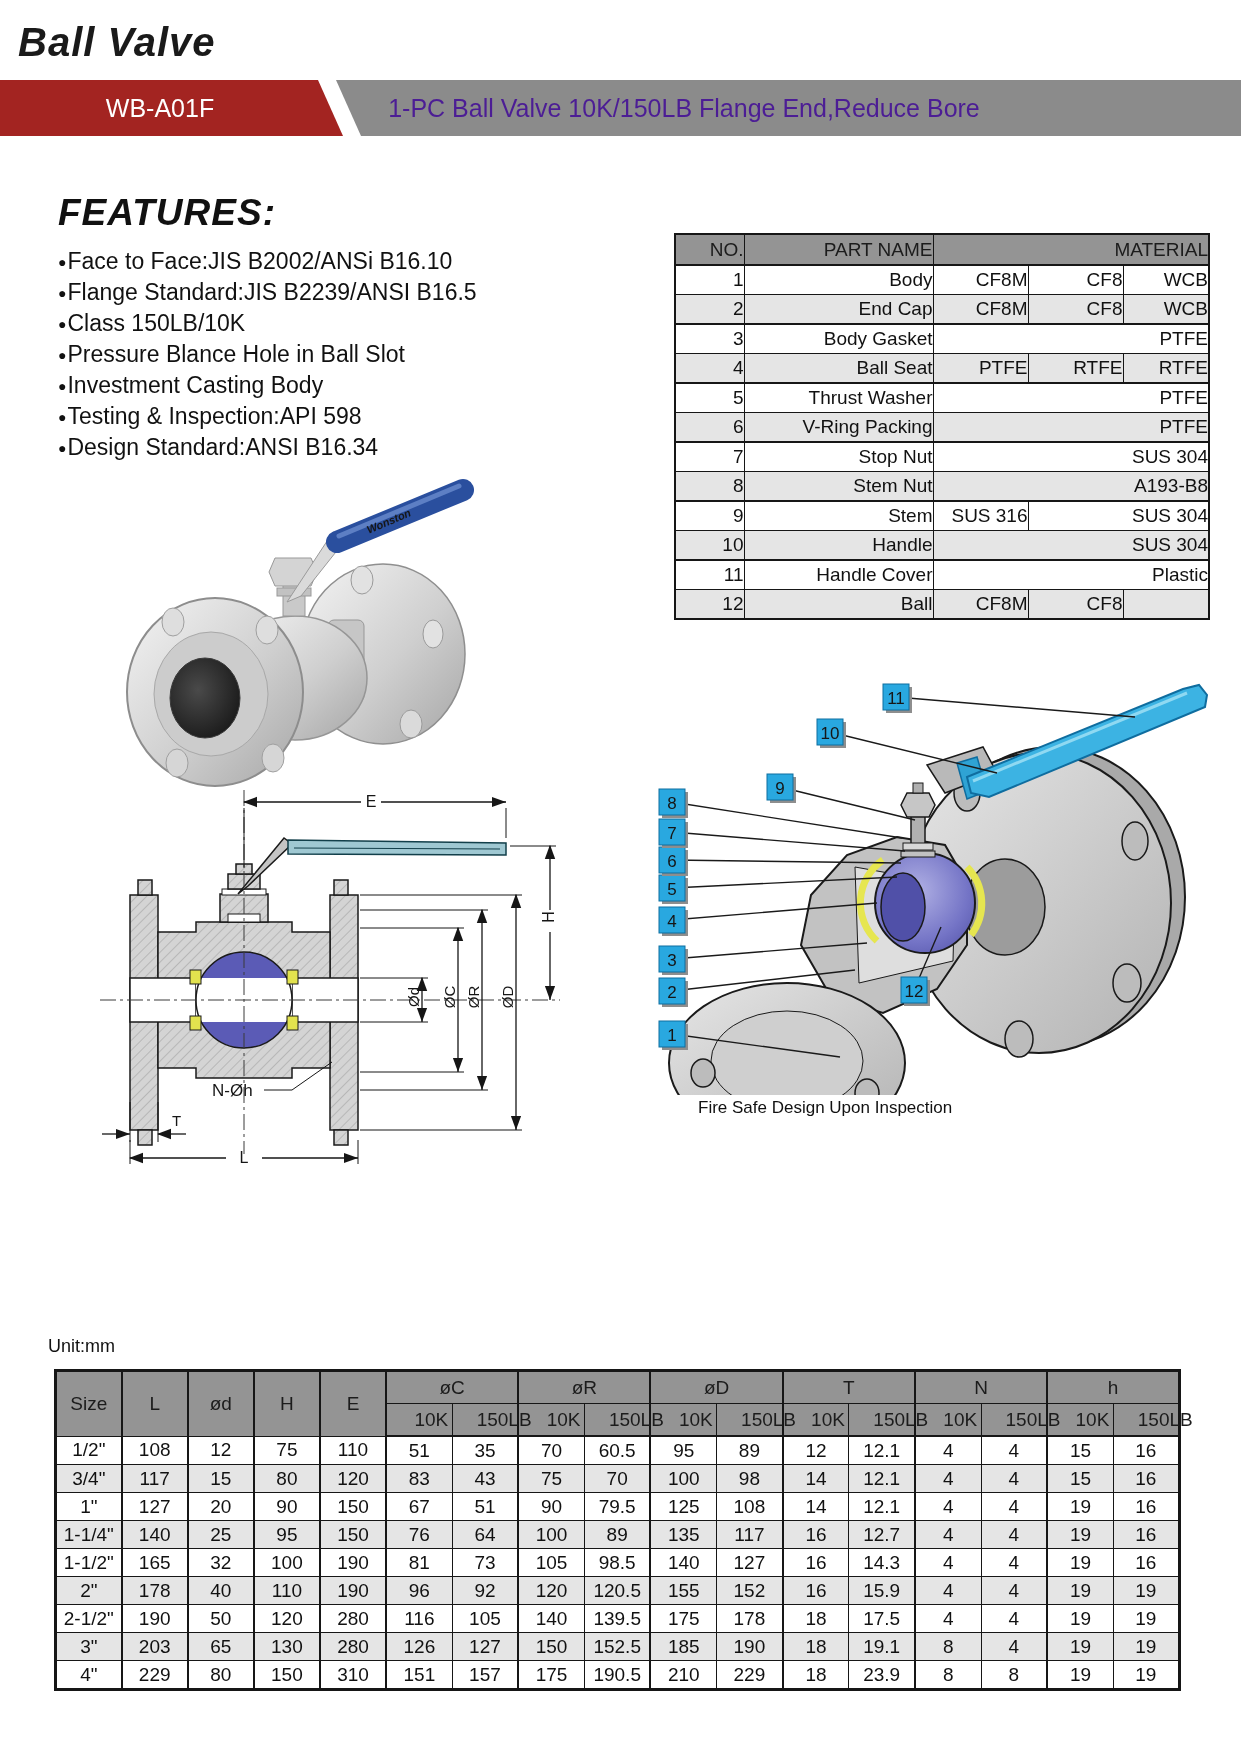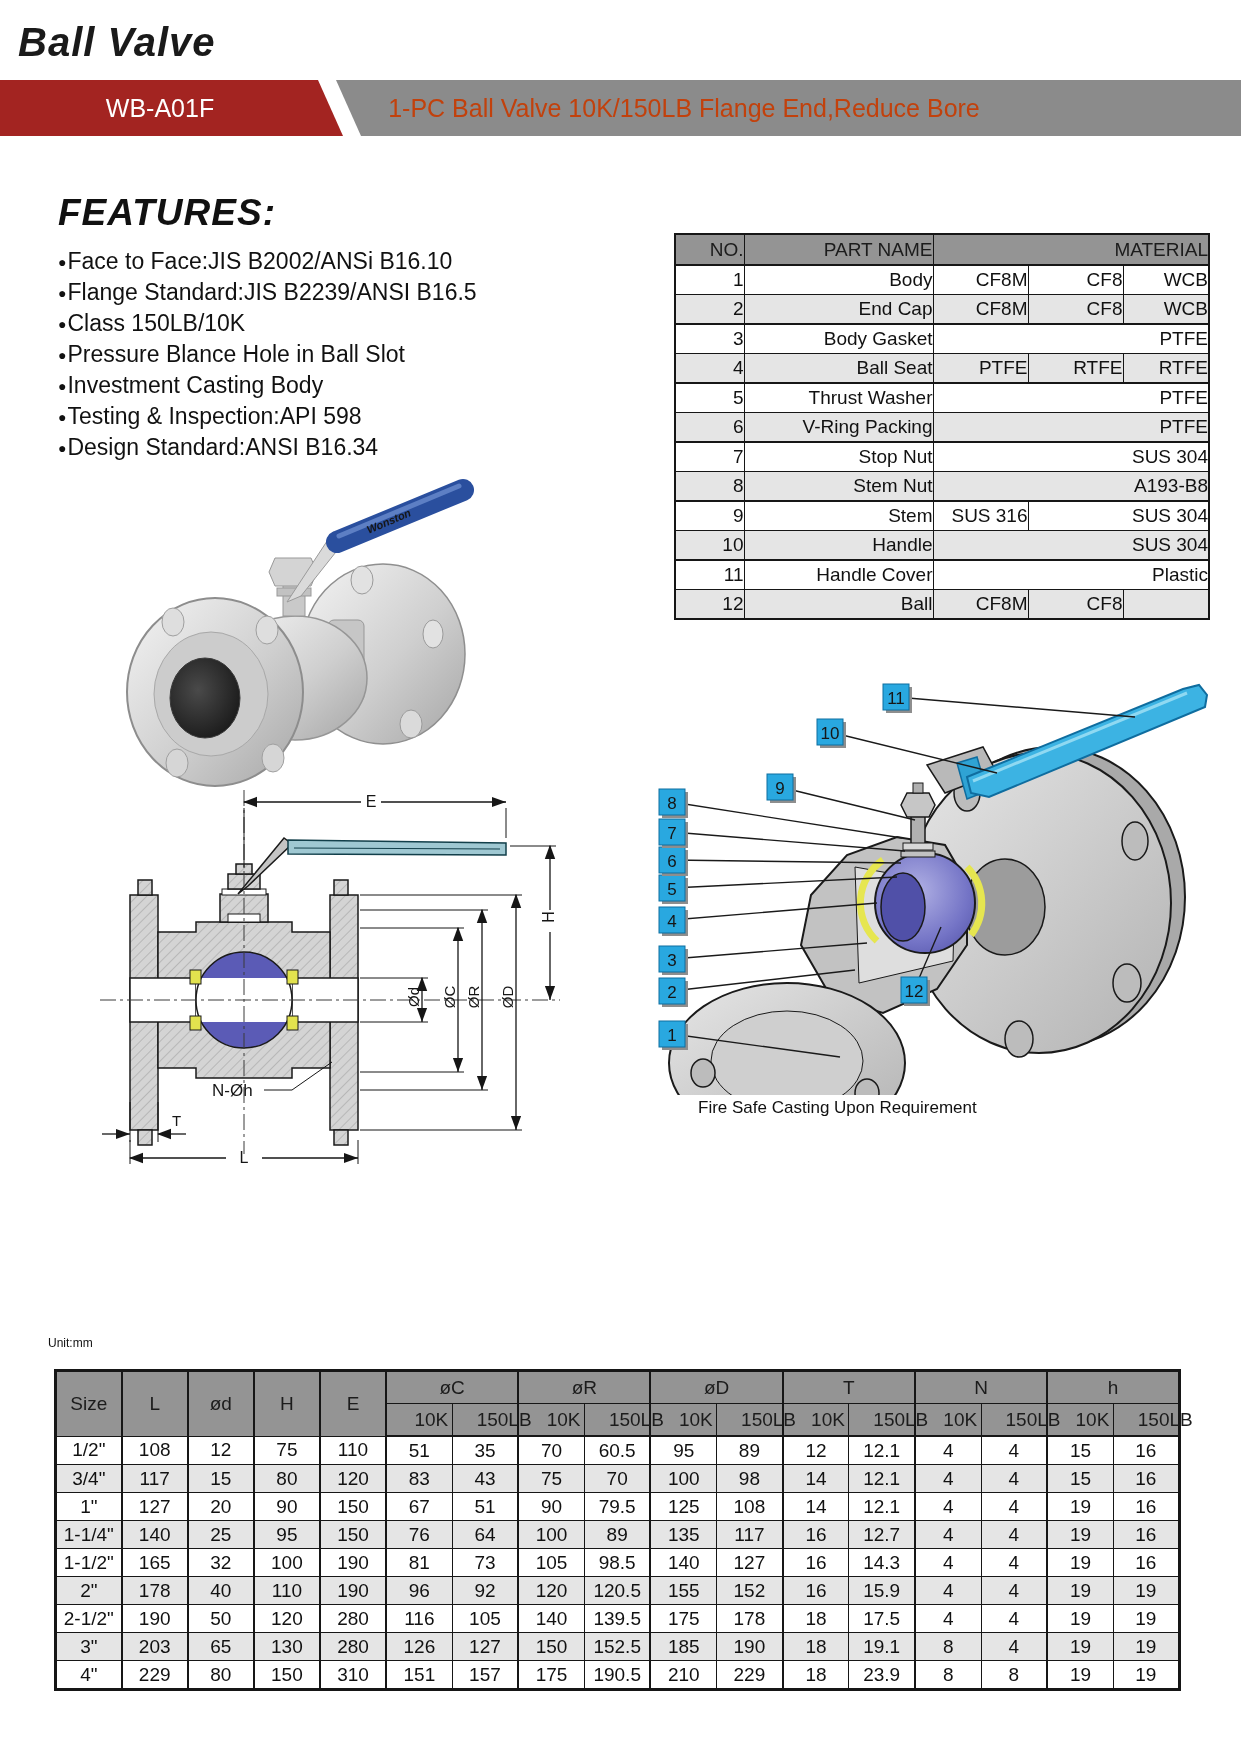--- a/index.html
+++ b/index.html
@@ -9,38 +9,38 @@
   .doc-title{position:absolute;left:18px;top:20px;font-size:40px;font-style:italic;
              font-weight:bold;letter-spacing:1px;color:#1a1a1a;}
   .banner{position:absolute;left:0;top:80px;width:1241px;height:56px;padding-left:47px;}
   .banner-red{position:absolute;inset:0;background:#a32421;
               clip-path:polygon(0 0,318px 0,343px 100%,0 100%);}
   .banner-gray{position:absolute;inset:0;background:#8b8b8b;
                clip-path:polygon(336px 0,100% 0,100% 100%,361px 100%);}
   .model-code{position:absolute;left:55px;top:0;width:210px;height:56px;line-height:56px;
               text-align:center;color:#fff;font-size:25px;}
   .banner-title{position:absolute;left:378px;top:0;width:612px;height:56px;line-height:56px;
-                text-align:center;color:#c2410c;font-size:25px;}
+                text-align:center;color:#4c1d95;font-size:25px;}
   
   .features{position:absolute;left:58px;top:192px;width:540px;}
   .features-heading{font-size:37px;font-style:italic;font-weight:bold;letter-spacing:1px;}
   .features-list{margin-top:12px;}
   .feature-item{font-size:23px;line-height:30px;white-space:nowrap;}
   .blt{font-size:14px;vertical-align:2px;margin-right:1px;}
   
   table{border-collapse:collapse;table-layout:fixed;}
   .parts{position:absolute;left:674px;top:233px;width:534px;font-size:19px;text-align:right;
          border:2px solid #161616;}
   .parts th{background:#949494;height:29px;font-weight:normal;border:1px solid #161616;
             border-bottom-width:2px;color:#1c1c1c;padding:0;}
   .parts td{height:28px;border:1px solid #161616;padding:0;}
   .parts tr.alt{background:#e5e5e5;}
   .parts tr.thickb td{border-bottom-width:2px;}
   
-  .unit-label{position:absolute;left:48px;top:1336px;font-size:12px;}
+  .unit-label{position:absolute;left:48px;top:1336px;font-size:18px;}
   .dims{position:absolute;left:54px;top:1369px;width:1127px;font-size:19px;text-align:center;
         border:3px solid #161616;}
   .dims th{background:#949494;font-weight:normal;border:1px solid #161616;height:31px;
            color:#1c1c1c;padding:0;}
   .dims thead tr:last-child th{border-bottom-width:2px;padding-left:24px;}
   .dims td{border:1px solid #161616;height:27px;padding:0;}
   .dims .gl{border-left-width:2px;}
   .dims tr.alt{background:#e5e5e5;}
   
   .photo-svg{position:absolute;left:115px;top:462px;}
@@ -448,21 +448,21 @@
         </g>
         <g>
           <line x1="299" y1="345" x2="326" y2="282" stroke="#1a1a1a" stroke-width="1.4"></line>
           <rect x="289" y="335" width="26" height="26" fill="#8e8e8e"></rect>
           <rect x="286" y="332" width="26" height="26" fill="#29a8e0" stroke="#0e6fa0"></rect>
           <text x="299" y="352" text-anchor="middle" font-size="17" fill="#ffffff">12</text>
         </g>
       </g>
   </svg>
 
-  <div class="fire-note">Fire Safe Casting Upon Requirement</div>
+  <div class="fire-note">Fire Safe Design Upon Inspection</div>
 
   <div class="unit-label">Unit:mm</div>
 
   <table class="dims">
     <thead id="dim-thead">
         <tr>
           <th rowspan="2">Size</th>
           <th rowspan="2" class="gl">L</th>
           <th rowspan="2" class="gl">ød</th>
           <th rowspan="2" class="gl">H</th>

